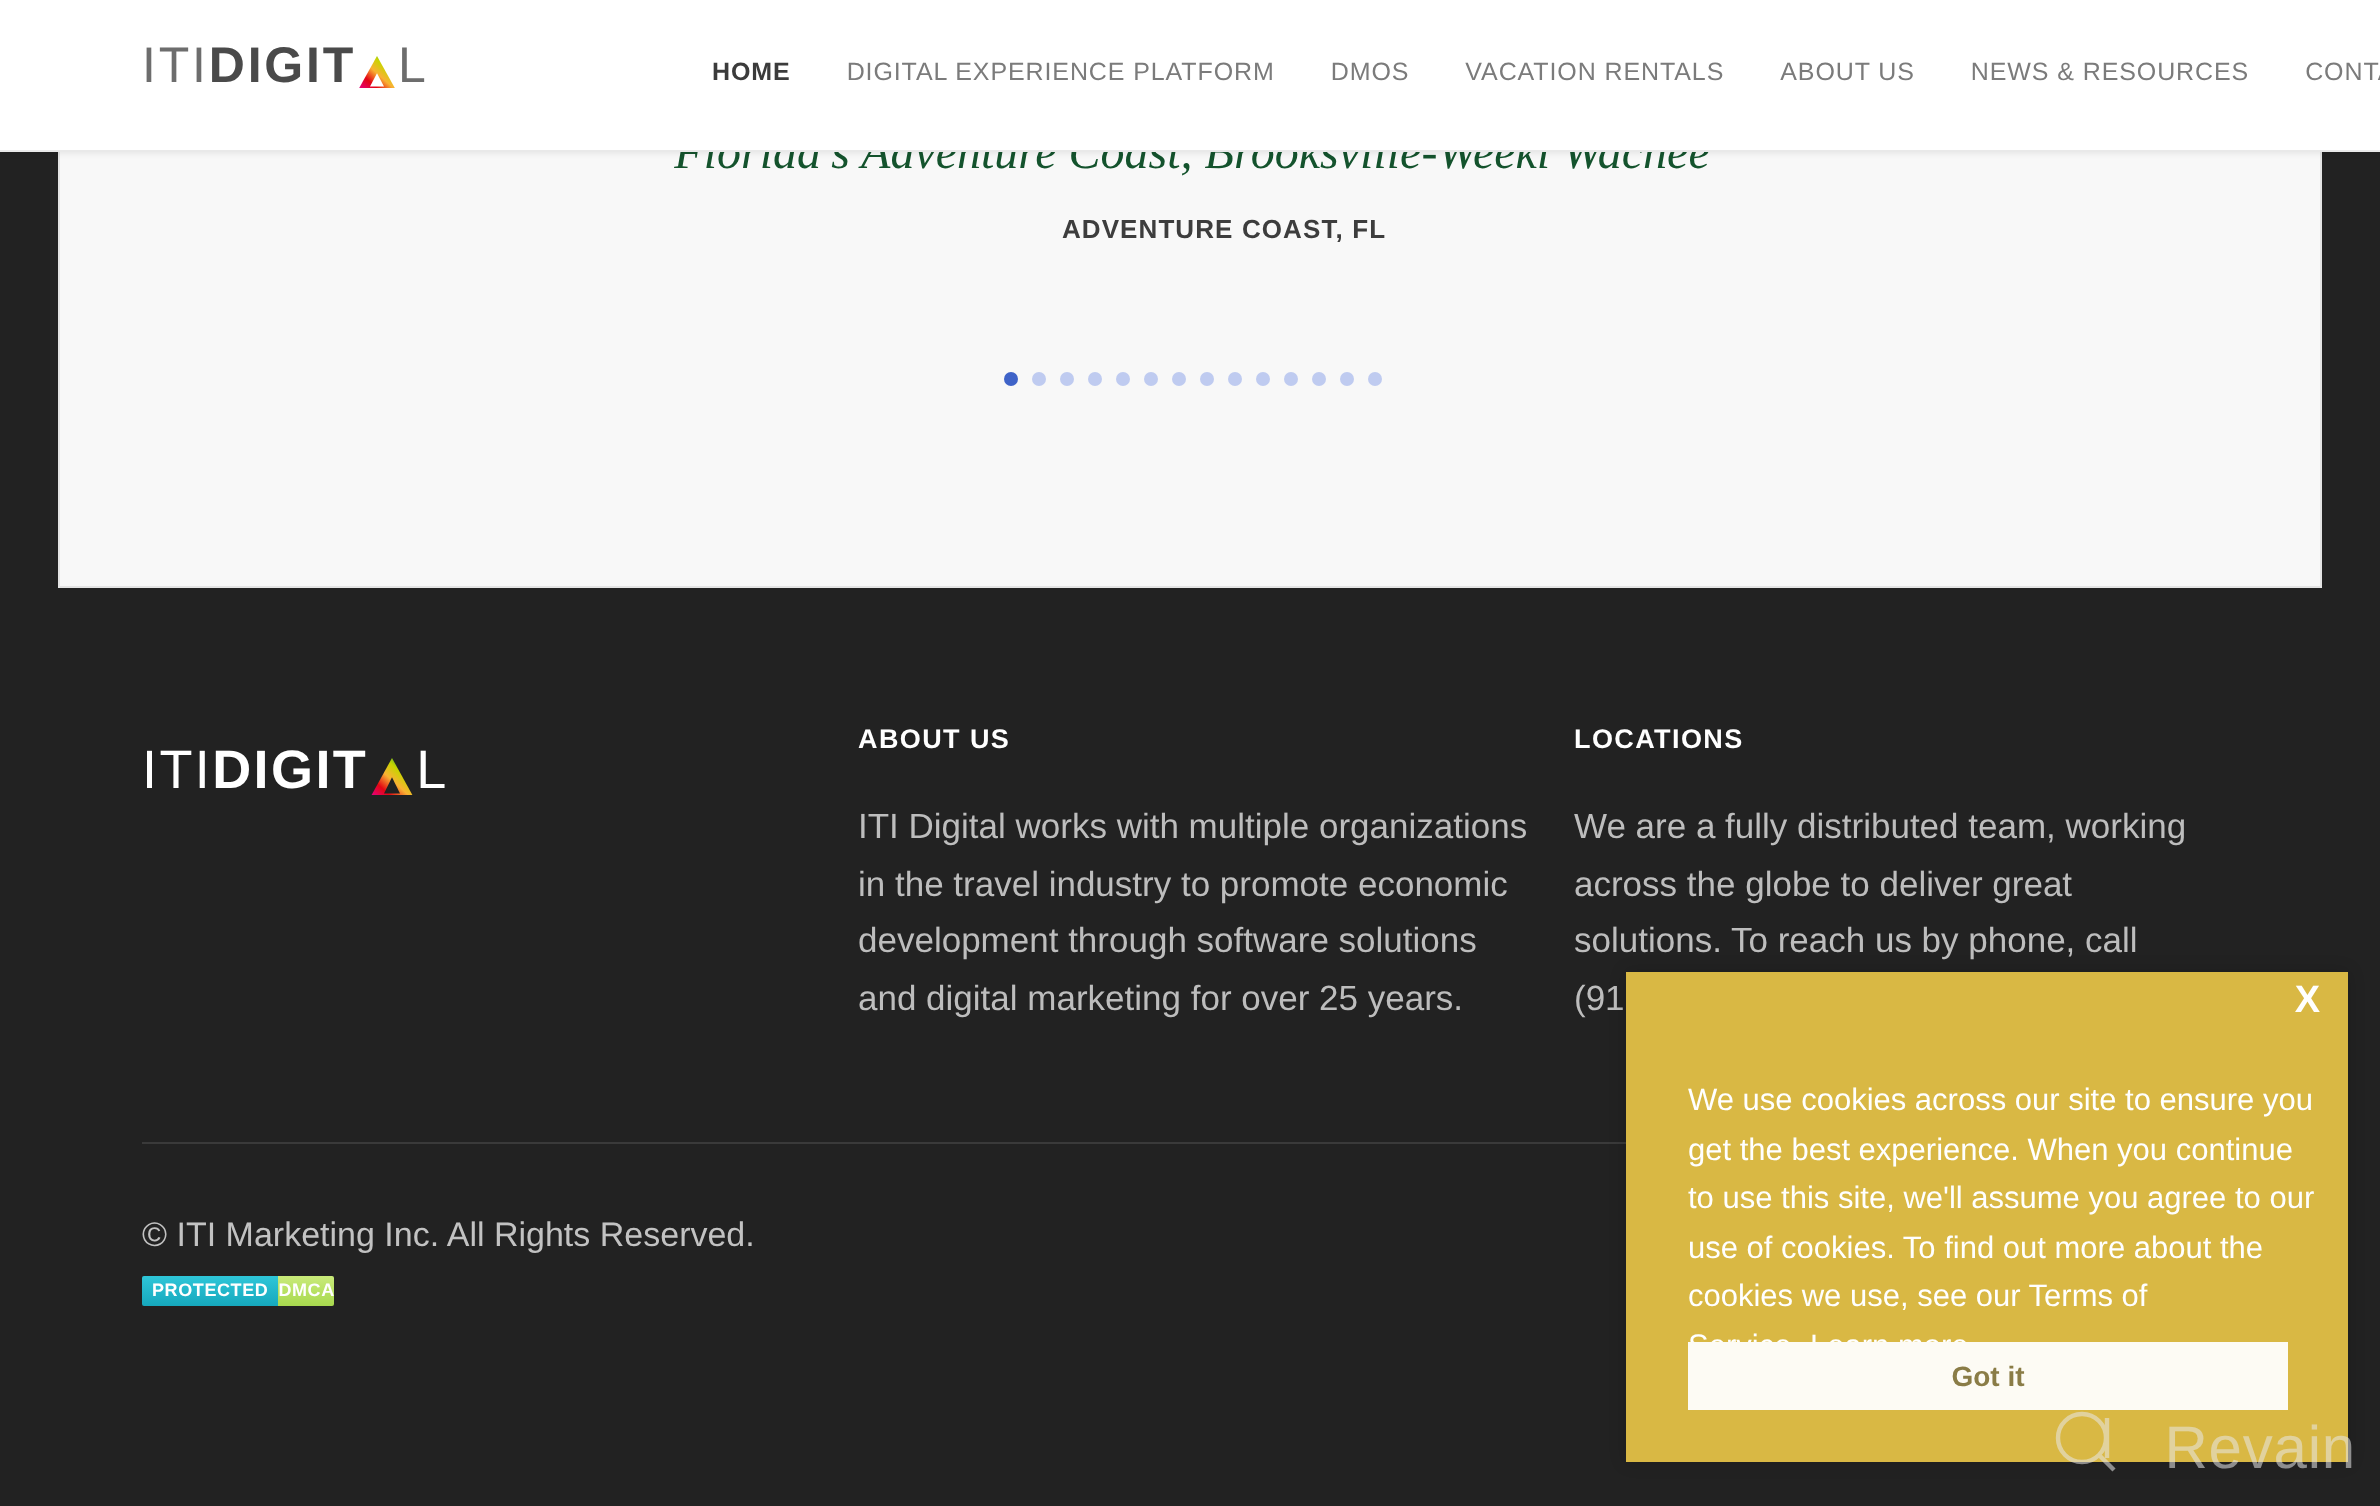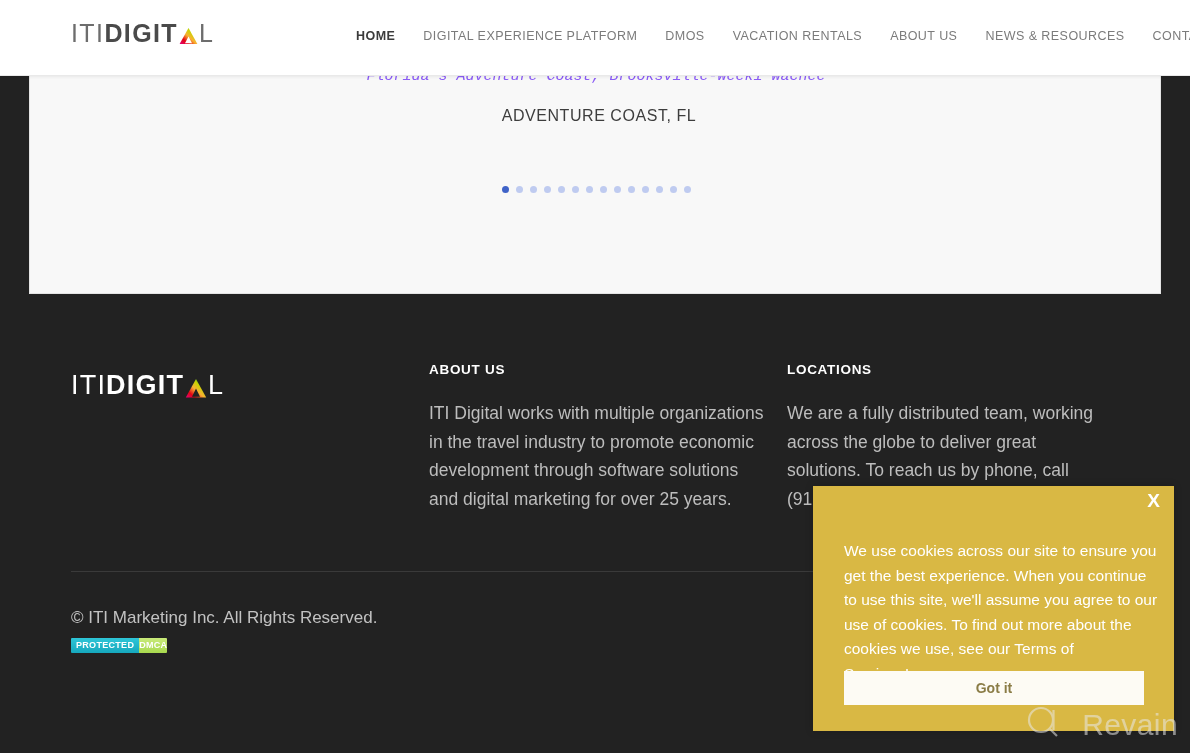--- a/index.html
+++ b/index.html
@@ -132,34 +132,34 @@
     line-height: 28px;
     position: relative;
     top: -16px;
   }
 
   .testi-source {
     position: absolute;
     top: 84px;
     left: 0;
     width: 1132px;
-    font-family: Liberation Mono, monospace;
+    font-family: Liberation Serif, serif;
     font-style: italic;
-    font-size: 15px;
-    color: #8b5cf6;
+    font-size: 24px;
+    color: #14532d;
     line-height: 24px;
   }
 
   .testi-location {
     position: absolute;
     top: 126px;
-    left: 3px;
+    left: 16px;
     width: 1132px;
-    font-size: 16px;
-    font-weight: normal;
+    font-size: 13px;
+    font-weight: bold;
     letter-spacing: 0.55px;
     color: #3d3d3d;
   }
 
   .carousel-dots {
     position: absolute;
     top: 205px;
     left: 0;
     width: 1132px;
     display: flex;

